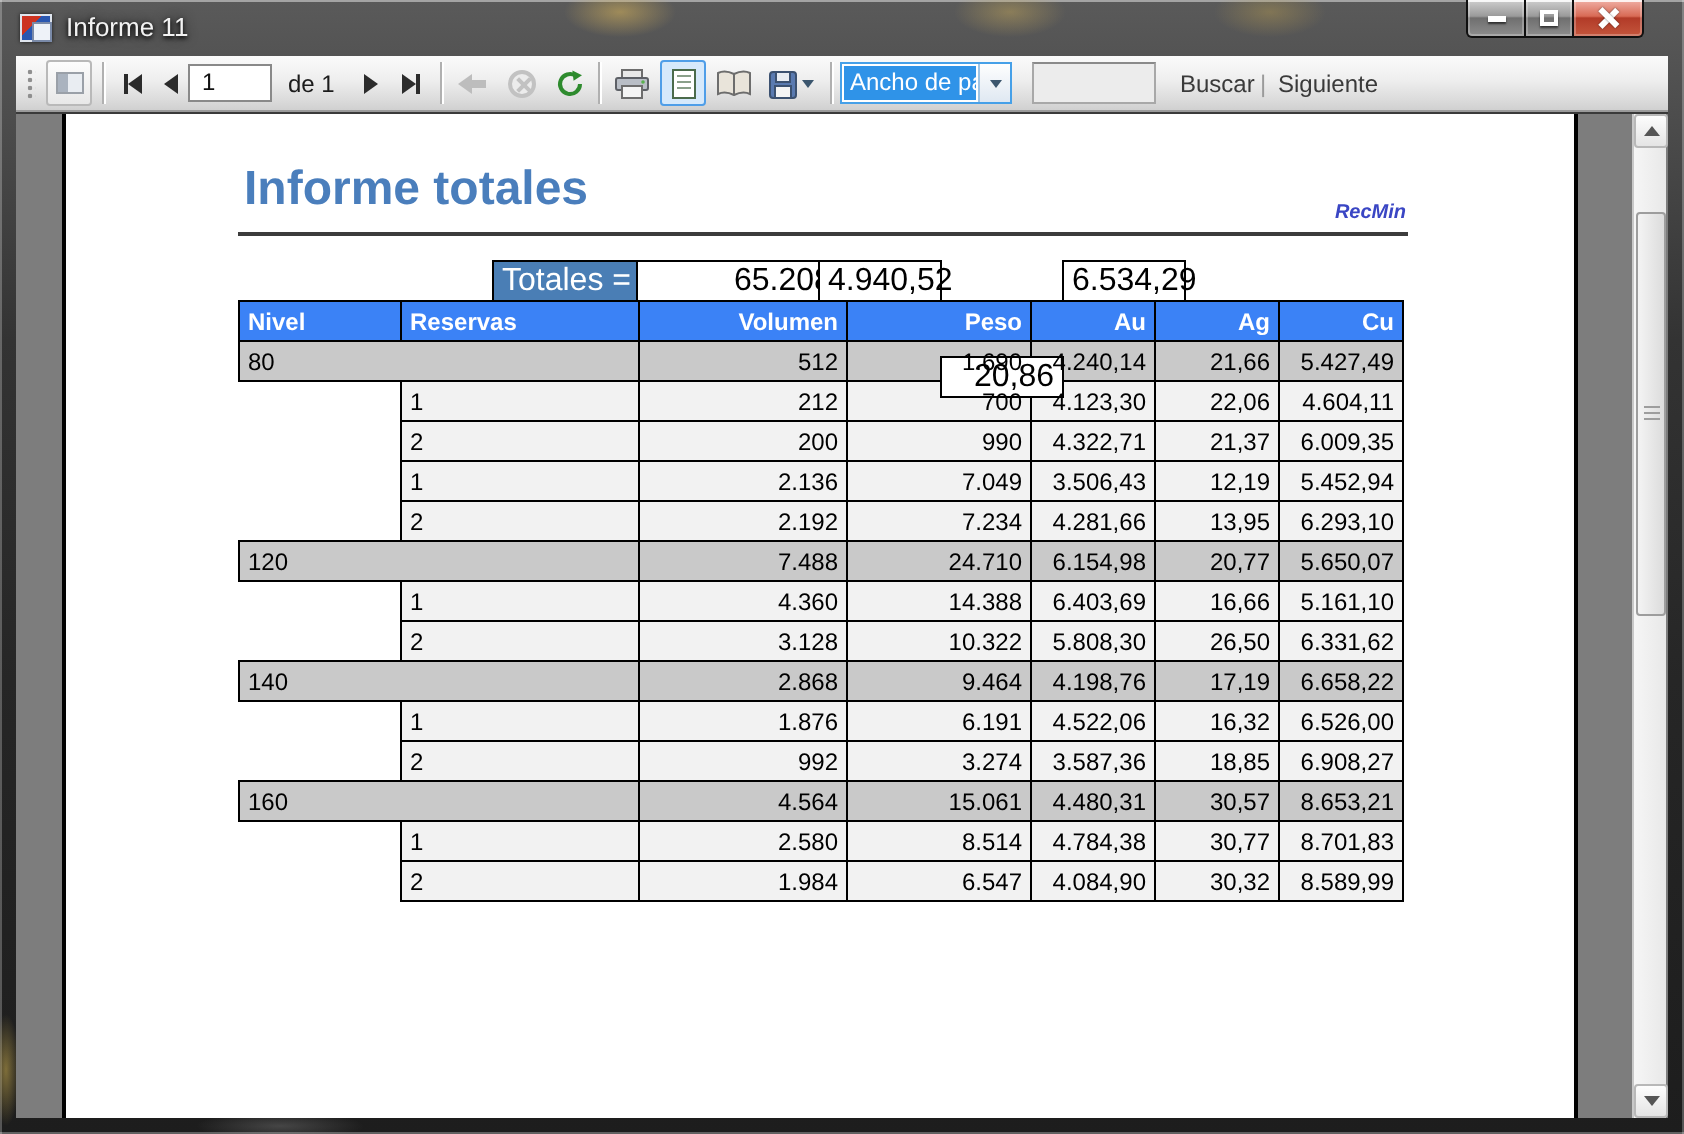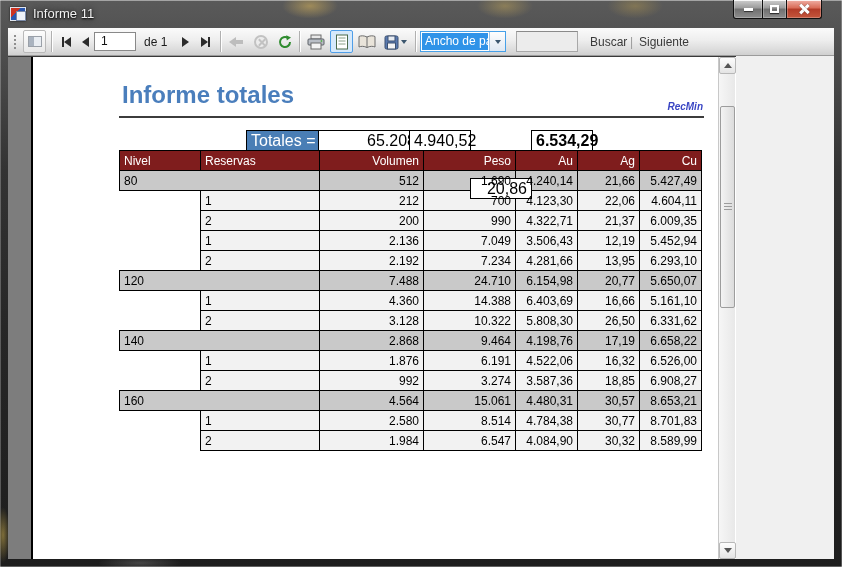--- a/index.html
+++ b/index.html
@@ -72,37 +72,37 @@
   .link-lbl{font-size:12px;color:#3a3a3a;top:7px;}
   .pipe{color:#9a9a9a;}
 
   
   .icon-btn{width:24px;height:24px;top:2px;display:flex;align-items:center;justify-content:center;}
   .layout-btn{left:322px;width:23px;height:23px;border:1px solid #4f9ee8;background:#d6e9fb;border-radius:2px;}
   .save-btn{left:372px;width:30px;}
   .save-dd{display:flex;align-items:center;margin-left:2px;}
 
   
-  .report{position:absolute;left:0;top:28px;width:728px;height:503px;background:#7d7d7d;border-top:1px solid #3a3a3a;overflow:hidden;}
+  .report{position:absolute;left:0;top:28px;width:826px;height:503px;background:#7d7d7d;border-top:1px solid #3a3a3a;overflow:hidden;}
   .page{position:absolute;left:23px;top:0;width:758px;height:503px;background:#fff;
     border-left:2px solid #000;border-right:2px solid #000;}
   .rtitle{position:absolute;left:89px;top:24px;font-size:24px;font-weight:bold;color:#4a7ebc;letter-spacing:0;}
   .brand{position:absolute;left:0;top:44px;width:670px;text-align:right;font-size:10px;font-weight:bold;font-style:italic;color:#3a46c4;}
   .hrule{position:absolute;left:86px;top:59px;width:585px;height:2px;background:#3c3c3c;}
   .tablewrap{position:absolute;left:86px;top:73px;}
 
   .totals-row{display:flex;height:21px;margin-left:127px;font-size:16px;}
   .tcell{border:1px solid #000;height:21px;line-height:19px;text-align:right;padding:0 4px;margin-left:-1px;background:#fff;color:#000;white-space:nowrap;}
   .tcell.first{margin-left:0;}
   .tcell.tlab{background:#4a7eb5;color:#fff;width:73px;}
-  .w-vol{width:104px;} .w-peso{width:92px;padding-left:48px;} .w-au{width:62px;} .w-ag{width:62px;margin-top:48px;} .w-cu{width:62px;font-weight:bold;}
+  .w-vol{width:104px;} .w-peso{width:92px;padding-left:48px;} .w-au{width:62px;} .w-ag{width:62px;margin-top:48px;} .w-cu{width:62px;}
 
   table.rtable{border-collapse:collapse;table-layout:fixed;margin-top:-1px;font-size:12px;width:582px;}
   .rtable th,.rtable td{height:20px;padding:0 4px;border:1px solid #000;white-space:nowrap;overflow:hidden;}
-  .rtable th{background:#7f1d1d;color:#fff;font-weight:normal;text-align:right;}
+  .rtable th{background:#3b82f6;color:#fff;font-weight:bold;text-align:right;}
   .rtable th.left{text-align:left;}
   .rtable td.num{text-align:right;}
   .rtable td.label{text-align:left;}
   .rtable td.group{background:#c9c9c9;color:#000;}
   .rtable td.detail{background:#f2f2f2;color:#000;}
   .rtable td.blank{border:none;background:#fff;}
 
   
   .vscroll{position:absolute;right:1px;top:0;width:17px;height:502px;background:linear-gradient(90deg,#f6f6f6,#e8e8e8);border-left:1px solid #c8c8c8;}
   .sbtn{position:absolute;left:0;width:17px;height:17px;background:linear-gradient(#fdfdfd,#e4e4e4);border:1px solid #b8b8b8;border-radius:2px;display:flex;align-items:center;justify-content:center;}

